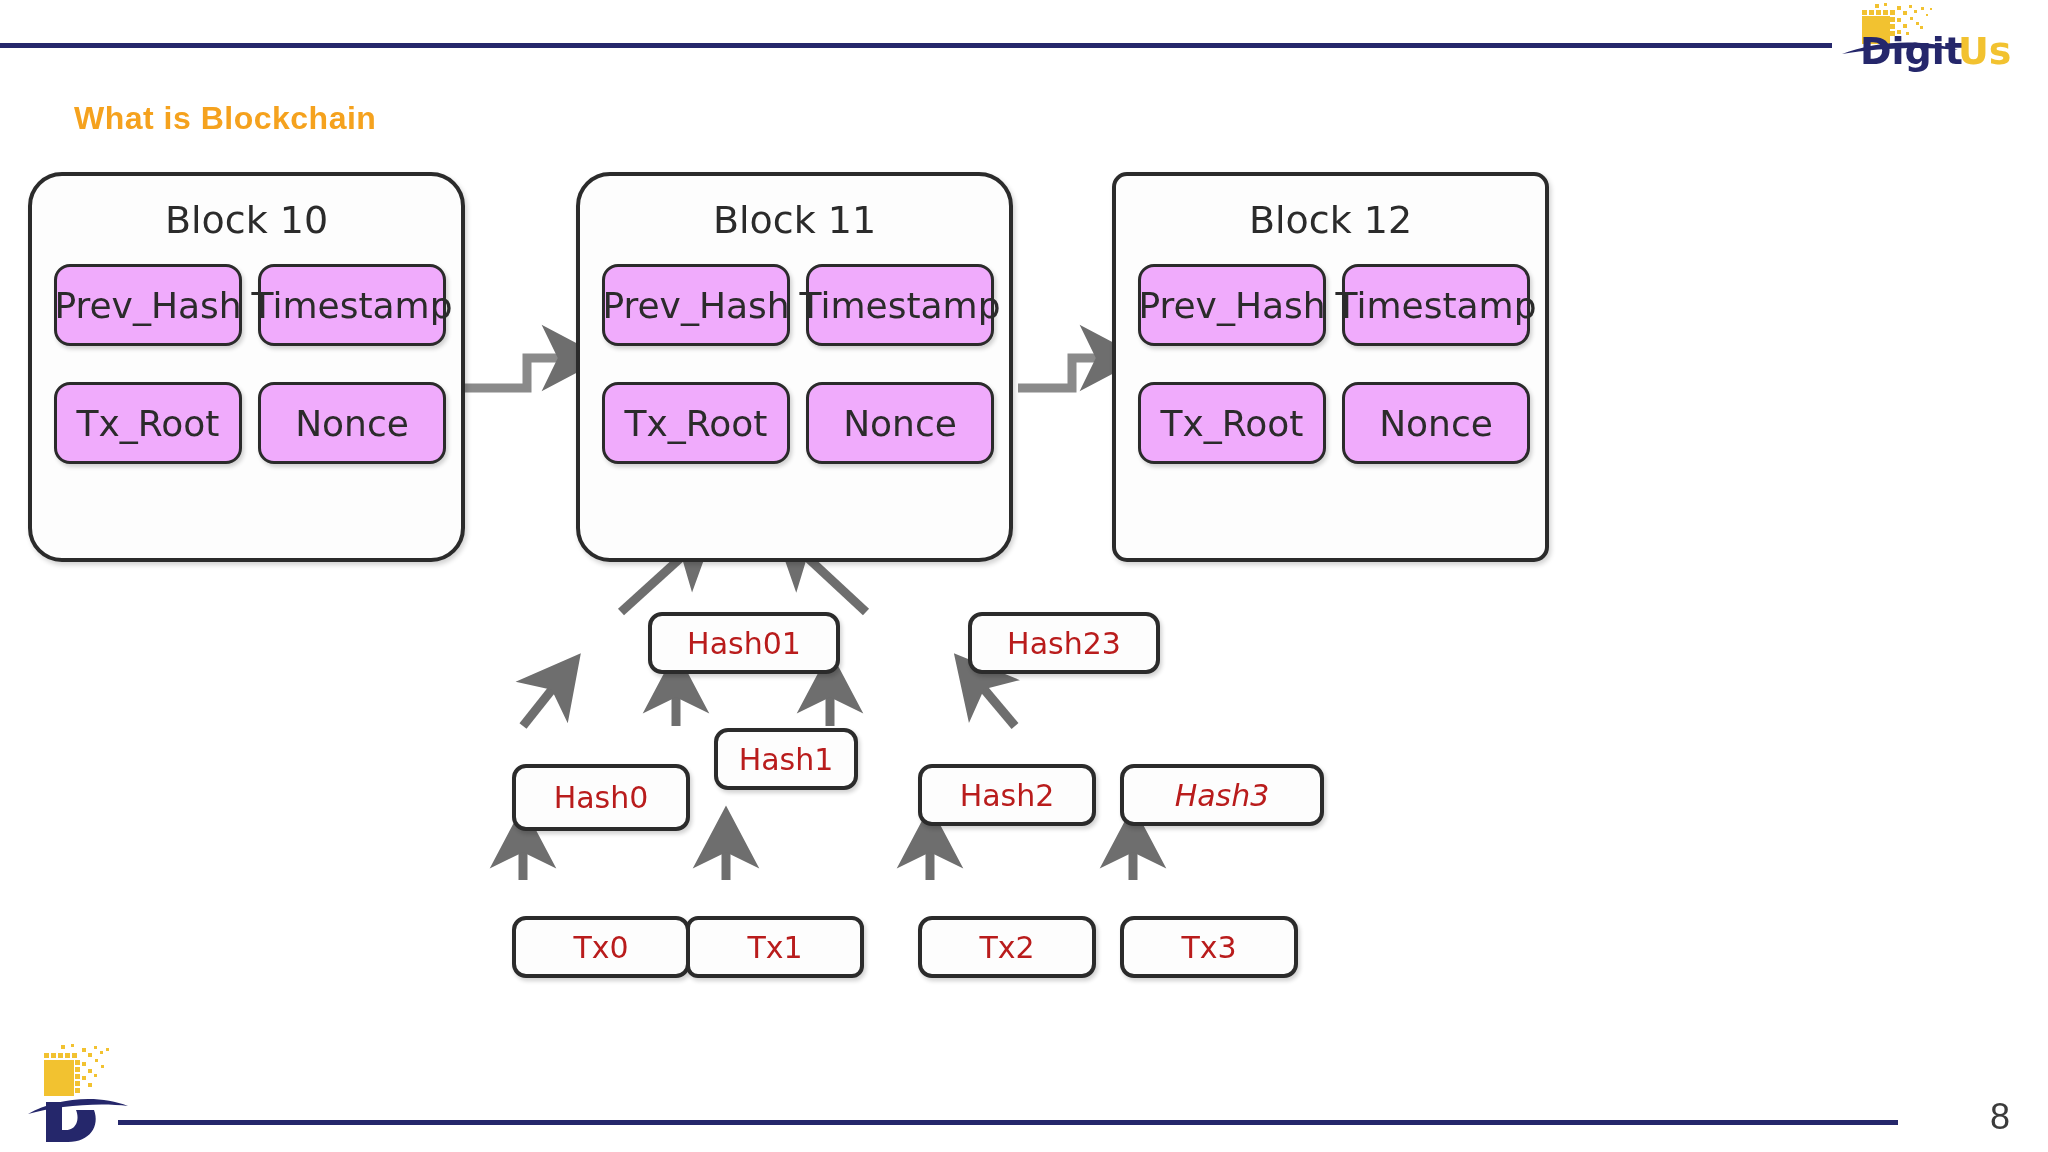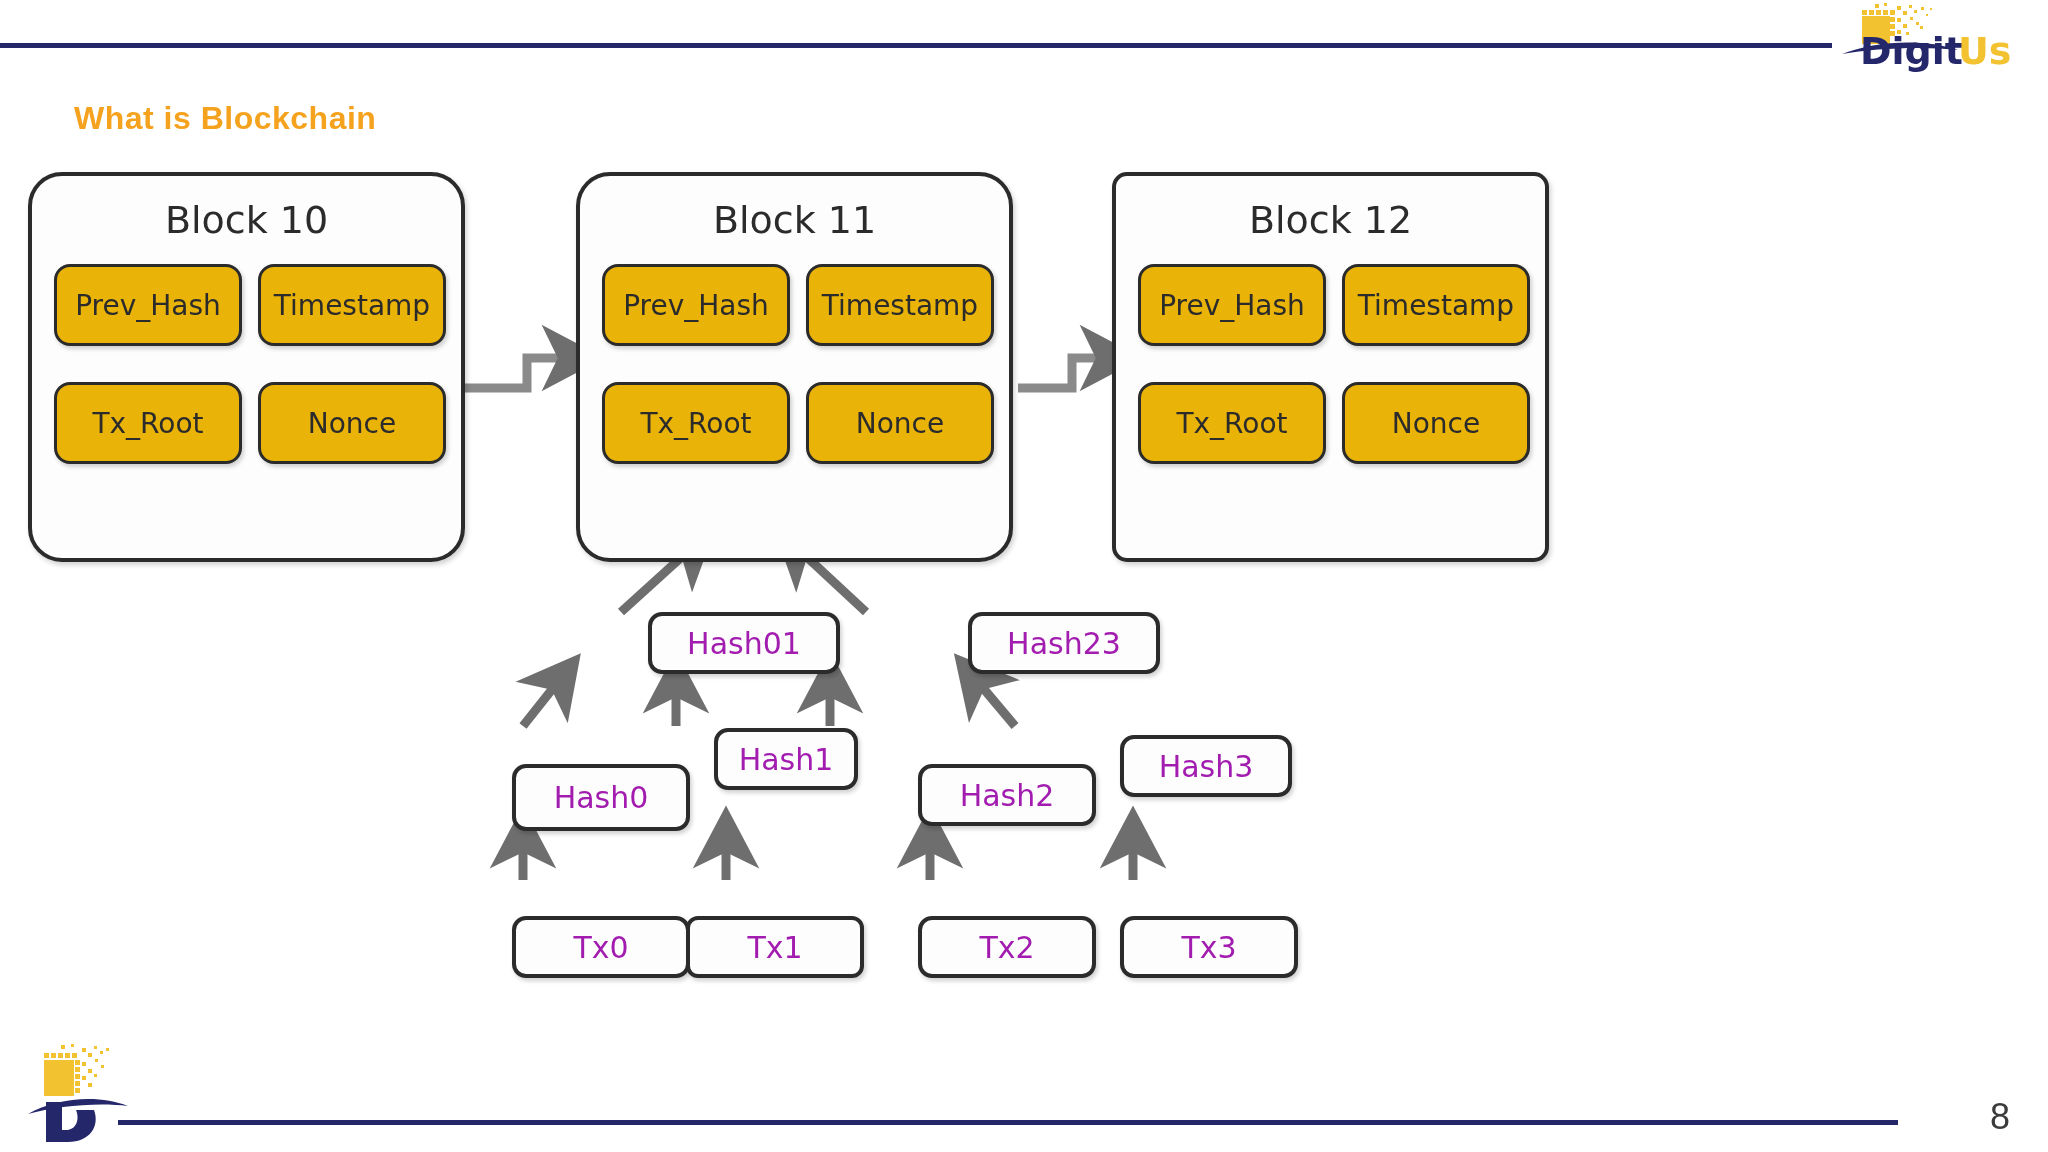--- a/index.html
+++ b/index.html
@@ -54,38 +54,38 @@
     position:absolute;left:0;right:0;top:22px;
     text-align:center;
     font-size:38px;color:#2b2b2b;
     font-family:"DejaVu Sans", sans-serif;
     font-weight:400;
   }
   .field{
     position:absolute;
     border:3px solid #2b2b2b;
     border-radius:16px;
-    background:#eab308;
+    background:#f0abfc;
     box-shadow:2px 3px 4px rgba(0,0,0,.18);
     box-sizing:border-box;
     display:flex;align-items:center;justify-content:center;
-    font-size:28px;color:#2b2b2b;
+    font-size:36px;color:#2b2b2b;
     font-family:"DejaVu Sans", sans-serif;
   }
 
   
   .node{
     position:absolute;
     border:4px solid #2b2b2b;
     border-radius:14px;
     background:#fdfdfd;
     box-shadow:2px 3px 4px rgba(0,0,0,.18);
     box-sizing:border-box;
     display:flex;align-items:center;justify-content:center;
-    font-size:30px;color:#a21caf;
+    font-size:30px;color:#b91c1c;
     font-family:"DejaVu Sans", sans-serif;
   }
 
   .arrow-layer{
     position:absolute;inset:0;
     pointer-events:none;
   }
 </style>
 </head>
 <body>
@@ -214,21 +214,21 @@
     <div class="field" style="left:22px;top:206px;width:188px;height:82px;">Tx_Root</div>
     <div class="field" style="left:226px;top:206px;width:188px;height:82px;">Nonce</div>
   </div>
 
   <div class="node" style="left:648px;top:612px;width:192px;height:62px;">Hash01</div>
   <div class="node" style="left:968px;top:612px;width:192px;height:62px;">Hash23</div>
 
   <div class="node" style="left:512px;top:764px;width:178px;height:67px;">Hash0</div>
   <div class="node" style="left:714px;top:728px;width:144px;height:62px;">Hash1</div>
   <div class="node" style="left:918px;top:764px;width:178px;height:62px;">Hash2</div>
-  <div class="node" style="left:1120px;top:735px;width:172px;height:62px;">Hash3</div>
+  <div class="node" style="left:1120px;top:764px;width:204px;height:62px;font-style:italic;">Hash3</div>
 
   <div class="node" style="left:512px;top:916px;width:178px;height:62px;">Tx0</div>
   <div class="node" style="left:686px;top:916px;width:178px;height:62px;border-radius:12px;">Tx1</div>
   <div class="node" style="left:918px;top:916px;width:178px;height:62px;">Tx2</div>
   <div class="node" style="left:1120px;top:916px;width:178px;height:62px;">Tx3</div>
 
   <div class="logo-bottom">
     <svg width="120" height="100" viewBox="0 0 120 100">
       <g fill="#F2C230">
         <rect x="16" y="18" width="30" height="36"></rect>

